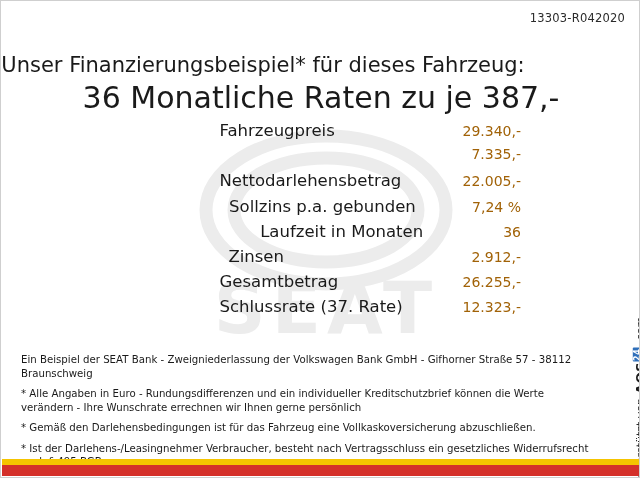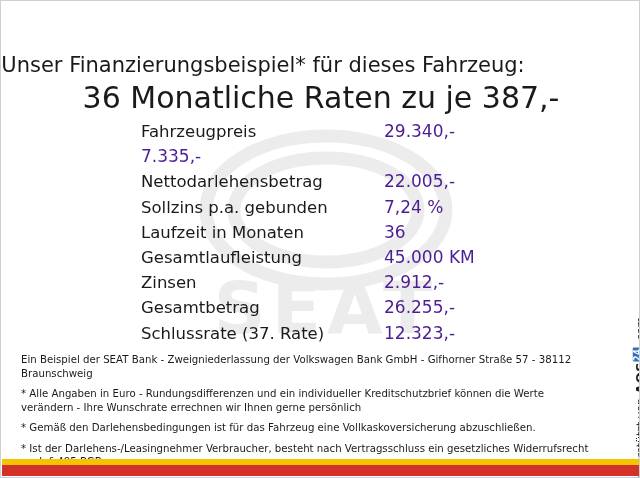--- a/index.html
+++ b/index.html
@@ -83,30 +83,31 @@
   .table {
     position: absolute;
     top: 120px;
     left: 140px;
     width: 380px;
   }
   .row {
     display: flex;
     align-items: baseline;
     height: 25.2px;
+    justify-content: flex-end;
   }
   .cell-label {
     width: 243px;
     font-size: 16.5px;
     color: #1a1a1a;
     white-space: nowrap;
   }
   .cell-value {
-    font-size: 17px;
-    color: #4c1d95;
+    font-size: 14px;
+    color: #a16207;
     white-space: nowrap;
   }
 
   .footnotes {
     position: absolute;
     left: 20px;
     top: 352px;
     width: 570px;
     text-align: left;
     color: #1a1a1a;
@@ -162,20 +163,21 @@
   <div class="watermark">
     <svg width="300" height="230" viewBox="0 0 300 230" xmlns="http://www.w3.org/2000/svg">
       <g fill="none" stroke="#ececec" stroke-width="13">
         <ellipse cx="150" cy="92" rx="120" ry="74"></ellipse>
         <ellipse cx="150" cy="92" rx="92" ry="52"></ellipse>
       </g>
       <text x="150" y="215" text-anchor="middle" font-family="'DejaVu Sans', sans-serif" font-size="72" font-weight="bold" fill="#ececec" letter-spacing="6">SEAT</text>
     </svg>
   </div>
 
+  <div class="ref-code">13303-R042020</div>
 
   <div class="headline">Unser Finanzierungsbeispiel* für dieses Fahrzeug:</div>
   <div class="subheadline">36 Monatliche Raten zu je 387,-</div>
 
   <div class="table">
     <div class="row">
       <div class="cell-label">Fahrzeugpreis</div>
       <div class="cell-value">29.340,-</div>
     </div>
     <div class="row">
@@ -185,24 +187,20 @@
       <div class="cell-label">Nettodarlehensbetrag</div>
       <div class="cell-value">22.005,-</div>
     </div>
     <div class="row">
       <div class="cell-label">Sollzins p.a. gebunden</div>
       <div class="cell-value">7,24 %</div>
     </div>
     <div class="row">
       <div class="cell-label">Laufzeit in Monaten</div>
       <div class="cell-value">36</div>
-    </div>
-    <div class="row">
-      <div class="cell-label">Gesamtlaufleistung</div>
-      <div class="cell-value">45.000 KM</div>
     </div>
     <div class="row">
       <div class="cell-label">Zinsen</div>
       <div class="cell-value">2.912,-</div>
     </div>
     <div class="row">
       <div class="cell-label">Gesamtbetrag</div>
       <div class="cell-value">26.255,-</div>
     </div>
     <div class="row">

